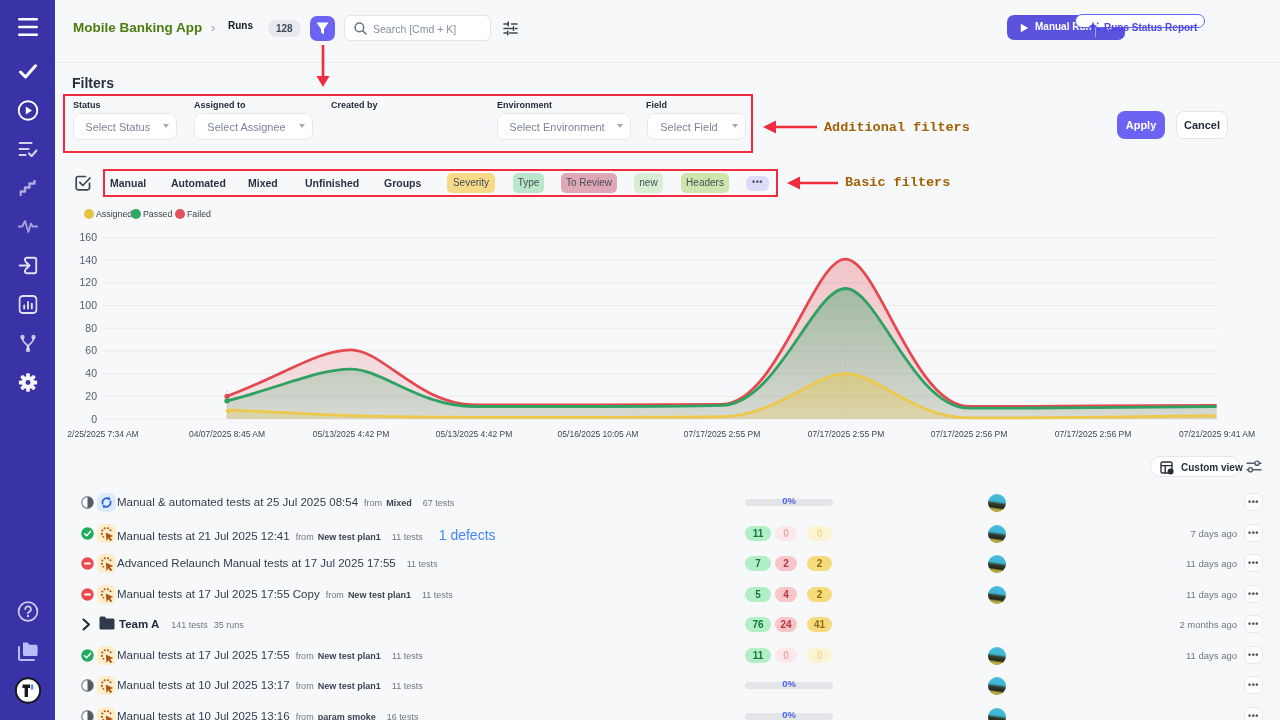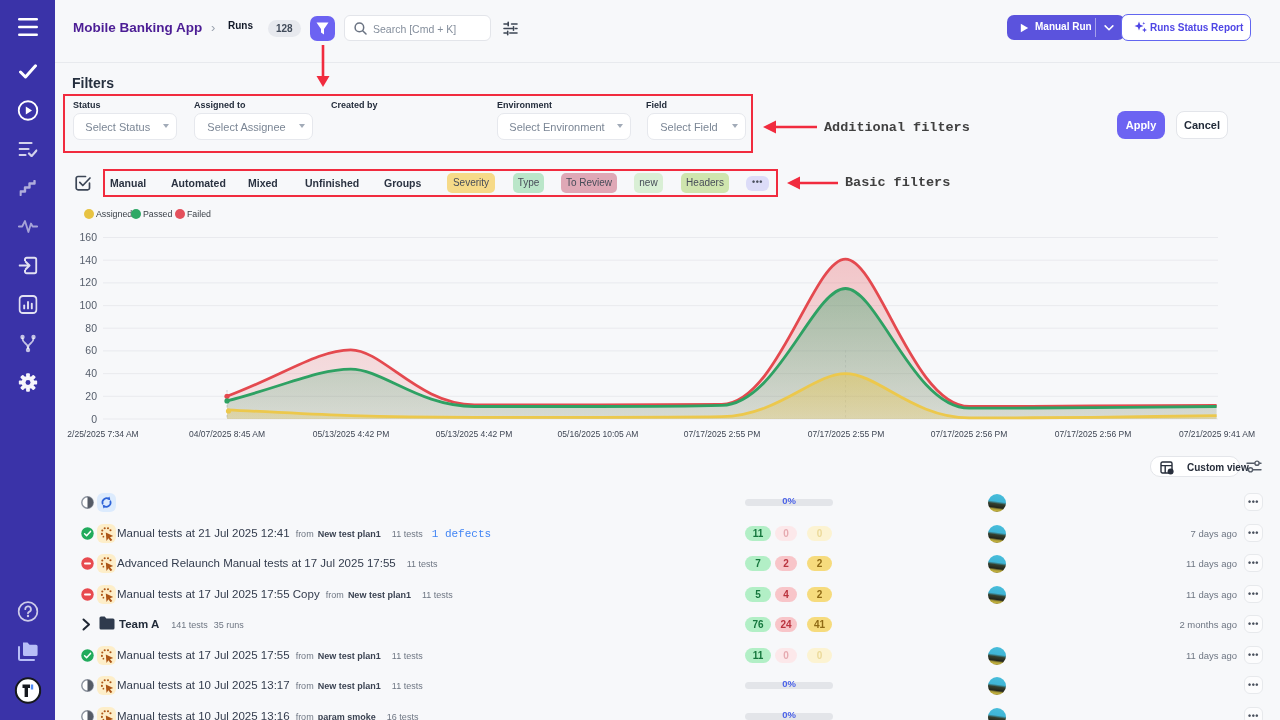--- a/index.html
+++ b/index.html
@@ -4,53 +4,53 @@
 <style>
   * { margin:0; padding:0; box-sizing:border-box; }
   html,body { width:1280px; height:720px; overflow:hidden; background:#f7f8fa;
     font-family:"Liberation Sans", sans-serif; }
   .abs { position:absolute; }
   #page { position:relative; width:1280px; height:720px; }
   
   #sidebar { position:absolute; left:0; top:0; width:55px; height:720px; background:#3a33a8; }
   #sidebar svg { position:absolute; left:50%; transform:translateX(-50%); }
   
-  .crumb-app { color:#4c1d95; font-weight:bold; font-size:13.5px; }
+  .crumb-app { color:#4d7c0f; font-weight:bold; font-size:13.5px; }
   .crumb-sep { color:#9aa2ae; font-size:13px; }
   .crumb-runs { color:#111827; font-weight:bold; font-size:10px; }
   .count-badge { position:absolute; left:268px; top:20px; background:#e7e9ee; color:#414b5a; font-size:10px; font-weight:bold;
       border-radius:9px; padding:3px 8px; }
   .hdr-line { position:absolute; left:55px; top:62px; width:1225px; height:1px; background:#e8eaee; }
   .filter-btn { position:absolute; left:310px; top:16px; width:25px; height:25px;
       background:#6c63f2; border-radius:7px; }
   .search-box { position:absolute; left:344px; top:15px; width:147px; height:26px;
       background:#fff; border:1px solid #e3e5ea; border-radius:6px; }
   .search-box span { position:absolute; left:28px; top:7px; font-size:10.5px; color:#848e9c; }
   .btn-manual { position:absolute; left:1007px; top:15px; width:118px; height:25px;
       background:#5b53dd; border-radius:7px; color:#fff; }
   .btn-manual .txt { position:absolute; left:28px; top:6px; font-size:10px; font-weight:bold; white-space:nowrap; }
   .btn-manual .divider { position:absolute; left:88px; top:3px; width:1px; height:19px; background:rgba(255,255,255,.45); }
-  .btn-report { position:absolute; left:1121px; top:14px; width:130px; height:27px;
+  .btn-report { position:absolute; left:1075px; top:14px; width:130px; height:14px;
       background:#fff; border:1.5px solid #6266f0; border-radius:7px; }
   .btn-report .txt { position:absolute; left:28px; top:7px; font-size:10px; font-weight:bold; color:#4f46e5; white-space:nowrap; }
   
   .filters-h { position:absolute; left:72px; top:75px; font-size:14px; font-weight:bold; color:#252f3e; }
   .red-rect1 { position:absolute; left:63px; top:94px; width:690px; height:59px; border:2.5px solid #f12b3e; }
   .fgroup-label { position:absolute; font-size:9px; font-weight:bold; color:#242d3c; }
   .fselect { position:absolute; top:113px; height:27px; background:#fff; border:1px solid #e6e8ed;
       border-radius:7px; color:#7b8695; font-size:11px; }
   .fselect .t { position:absolute; left:0; right:14px; top:7px; text-align:center; white-space:nowrap; }
   .fselect .a { position:absolute; right:7px; top:10px; width:0; height:0;
       border-left:3.5px solid transparent; border-right:3.5px solid transparent; border-top:4.5px solid #a2abb8; }
   .btn-apply { position:absolute; left:1117px; top:111px; width:48px; height:28px; background:#6c63f2;
       border-radius:8px; color:#fff; font-size:11px; font-weight:bold; text-align:center; line-height:28px; }
   .btn-cancel { position:absolute; left:1176px; top:111px; width:52px; height:28px; background:#fff;
       border:1px solid #e3e5ea; border-radius:8px; color:#222b39; font-size:11px; font-weight:bold;
       text-align:center; line-height:26px; }
-  .anno { position:absolute; color:#404040; font-family:"Liberation Mono", monospace;
+  .anno { position:absolute; color:#a16207; font-family:"Liberation Mono", monospace;
       font-weight:bold; font-size:13.5px; white-space:nowrap; }
   
   .red-rect2 { position:absolute; left:103px; top:169px; width:675px; height:28px; border:2.5px solid #f12b3e; }
   .bf-item { position:absolute; top:177px; font-size:10.5px; font-weight:bold; color:#2b3342; }
   .pill { position:absolute; top:173px; height:20px; border-radius:5px; font-size:10px;
       color:#474d59; text-align:center; line-height:20px; white-space:nowrap; }
   
   .leg-dot { position:absolute; width:10px; height:10px; border-radius:50%; top:209px; }
   .leg-txt { position:absolute; top:209px; font-size:8.8px; color:#3a4048; }
 </style>
@@ -309,29 +309,29 @@
 <div class="xl" style="left:598px;">05/16/2025 10:05 AM</div>
 <div class="xl" style="left:722px;">07/17/2025 2:55 PM</div>
 <div class="xl" style="left:846px;">07/17/2025 2:55 PM</div>
 <div class="xl" style="left:969px;">07/17/2025 2:56 PM</div>
 <div class="xl" style="left:1093px;">07/17/2025 2:56 PM</div>
 <div class="xl" style="left:1217px;">07/21/2025 9:41 AM</div>
 <style>
   .xl { position:absolute; top:429px; transform:translateX(-50%); font-size:8.5px; color:#3f4654; white-space:nowrap; }
   .cv-btn { position:absolute; left:1150px; top:456px; width:90px; height:21px; background:#fff;
     border:1px solid #e4e6ea; border-radius:10px; }
-  .cv-btn span { position:absolute; left:36px; top:5px; font-size:10px; font-weight:bold; color:#272e3b; white-space:nowrap; }
+  .cv-btn span { position:absolute; left:30px; top:5px; font-size:10px; font-weight:bold; color:#272e3b; white-space:nowrap; }
   .row { position:absolute; left:0; width:1280px; height:31px; }
   .st-ic { position:absolute; left:81px; top:9px; width:13px; height:13px; }
   .ty-ic { position:absolute; left:97px; top:6px; width:19px; height:19px; border-radius:6px; }
   .r-title { position:absolute; left:117px; top:9px; font-size:11.5px; color:#333c4d; white-space:nowrap; }
   .r-from { font-size:9px; color:#6e7683; font-weight:normal; margin-left:6px; }
   .r-plan { font-size:9px; color:#3b4352; font-weight:bold; margin-left:1px; }
   .r-tests { font-size:9px; color:#6e7683; margin-left:11px; }
-  .r-defect { font-size:11px; color:#4285f4; margin-left:9px;font-family:Liberation Mono, monospace; }
+  .r-defect { font-size:14px; color:#4285f4; margin-left:16px; }
   .bdgs { position:absolute; left:745px; top:8px; }
   .bdgs span { position:absolute; top:0; }
   .b1 { left:0; width:26px; } .b2 { left:30px; width:22px; } .b3 { left:62px; width:25px; }
   .bdg { height:15px; border-radius:8px; font-size:10px; font-weight:bold;
     text-align:center; line-height:15px; }
   .b-g { background:#b2efc6; color:#15773d; } .b-r { background:#f8c5c9; color:#ba343f; }
   .b-y { background:#f6db7d; color:#8f6a14; }
   .b-r.f { background:#fce8ea; color:#e6abb1; } .b-y.f { background:#fcf3d2; color:#ebd999; }
   .pbar { position:absolute; left:745px; top:12px; width:88px; height:7px; border-radius:3.5px; background:#e3e5e9; }
   .pct { position:absolute; left:745px; top:8px; width:88px; text-align:center; font-size:9.5px; font-weight:bold; color:#4b62e8; }
@@ -369,20 +369,21 @@
       <g fill="none" stroke="#2e63d8" stroke-width="1.7" stroke-linecap="round">
         <path d="M2.6 7.8 a4.3 4.3 0 0 1 6.8 -4.6"></path>
         <path d="M10.4 5.2 a4.3 4.3 0 0 1 -6.8 4.6"></path>
       </g>
       <g fill="#2e63d8">
         <path d="M9.6 0.6 l0.4 3.3 -3.2 -0.9 Z"></path>
         <path d="M3.4 12.4 l-0.4 -3.3 3.2 0.9 Z"></path>
       </g>
     </svg>
   </div>
+  <div class="r-title">Manual &amp; automated tests at 25 Jul 2025 08:54<span class="r-from">from</span> <span class="r-plan">Mixed</span><span class="r-tests">67 tests</span></div>
   <div class="pbar"></div>
       <div class="pct">0%</div>
   <div class="avatar"></div>
   <div class="menu">
         <i>•••</i>
       </div>
 </div>
 
 <div class="row" style="top:517.5px;">
   <svg class="st-ic" viewBox="0 0 13 13">

